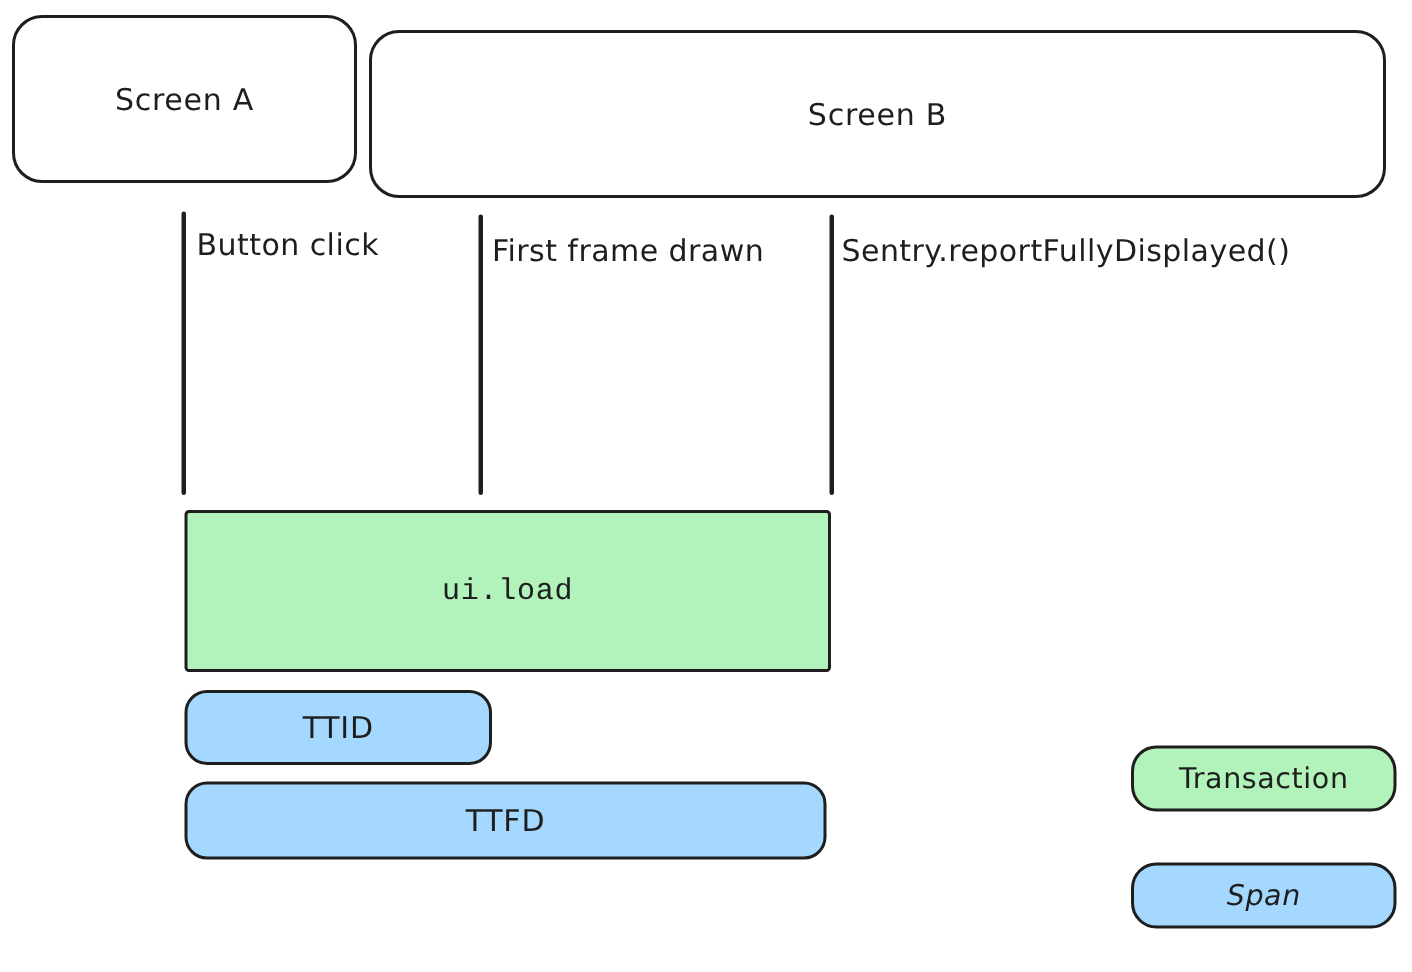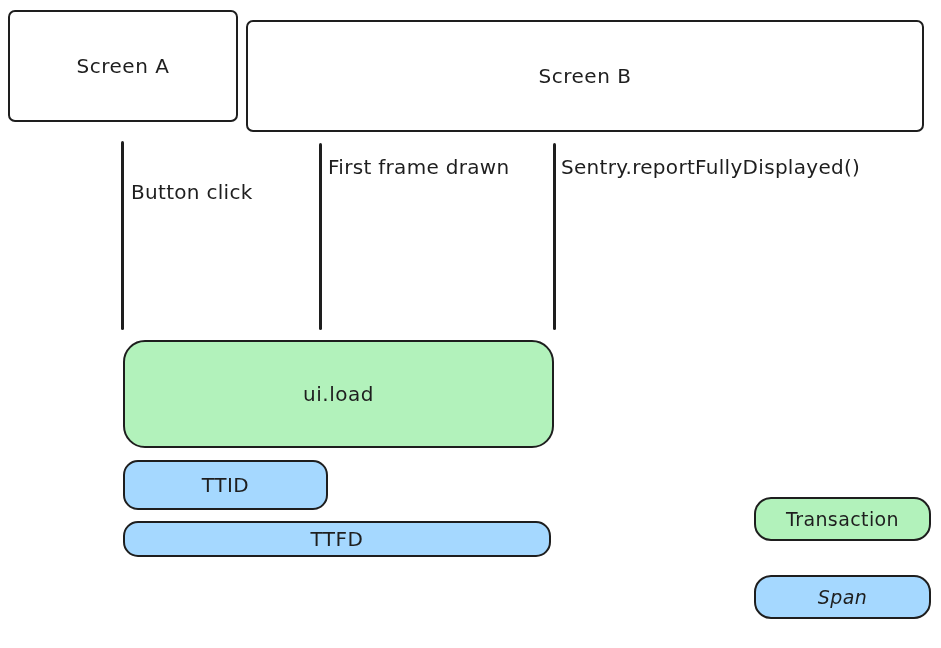--- a/index.html
+++ b/index.html
@@ -14,21 +14,21 @@
     width:941px;height:648px;
     background:var(--bg);
     font-family:"DejaVu Sans", sans-serif;
     color:var(--stroke);
     overflow:hidden;
   }
   
   .screen-box{
     position:absolute;
     border:2.5px solid var(--stroke);
-    border-radius:7px;
+    border-radius:20px;
     background:#fff;
     display:flex;align-items:center;justify-content:center;
     font-size:20px;
     letter-spacing:0.5px;
   }
   .screen-a{left:8px;top:10px;width:226px;height:108px;}
   .screen-b{left:246px;top:20px;width:674px;height:108px;}
 
   
   .event-line{
@@ -39,46 +39,47 @@
   }
   .line-1{left:121px;top:141px;height:189px;}
   .line-2{left:319px;top:143px;height:187px;}
   .line-3{left:553px;top:143px;height:187px;}
   .event-label{
     position:absolute;
     font-size:20px;
     white-space:nowrap;
     letter-spacing:0.3px;
   }
-  .label-1{left:131px;top:151px;margin-top:29px;}
+  .label-1{left:131px;top:151px;}
   .label-2{left:328px;top:155px;}
   .label-3{left:561px;top:155px;}
 
   
   .bar{
     position:absolute;
     border:2.5px solid var(--stroke);
     display:flex;align-items:center;justify-content:center;
     font-size:20px;
     letter-spacing:0.5px;
     box-sizing:border-box;
   }
   .bar-uiload{
     left:123px;top:340px;width:431px;height:108px;
     background:var(--transaction);
-    border-radius:22px;
+    border-radius:3px;
+    font-family:Liberation Mono, monospace;
   }
   .bar-ttid{
     left:123px;top:460px;width:205px;height:50px;
     background:var(--span);
     border-radius:15px;
     text-align:right;
   }
   .bar-ttfd{
-    left:123px;top:521px;width:428px;height:36px;
+    left:123px;top:521px;width:428px;height:52px;
     background:var(--span);
     border-radius:15px;
   }
 
   
   .legend-box{
     position:absolute;
     border:2.5px solid var(--stroke);
     display:flex;align-items:center;justify-content:center;
     font-size:19px;

